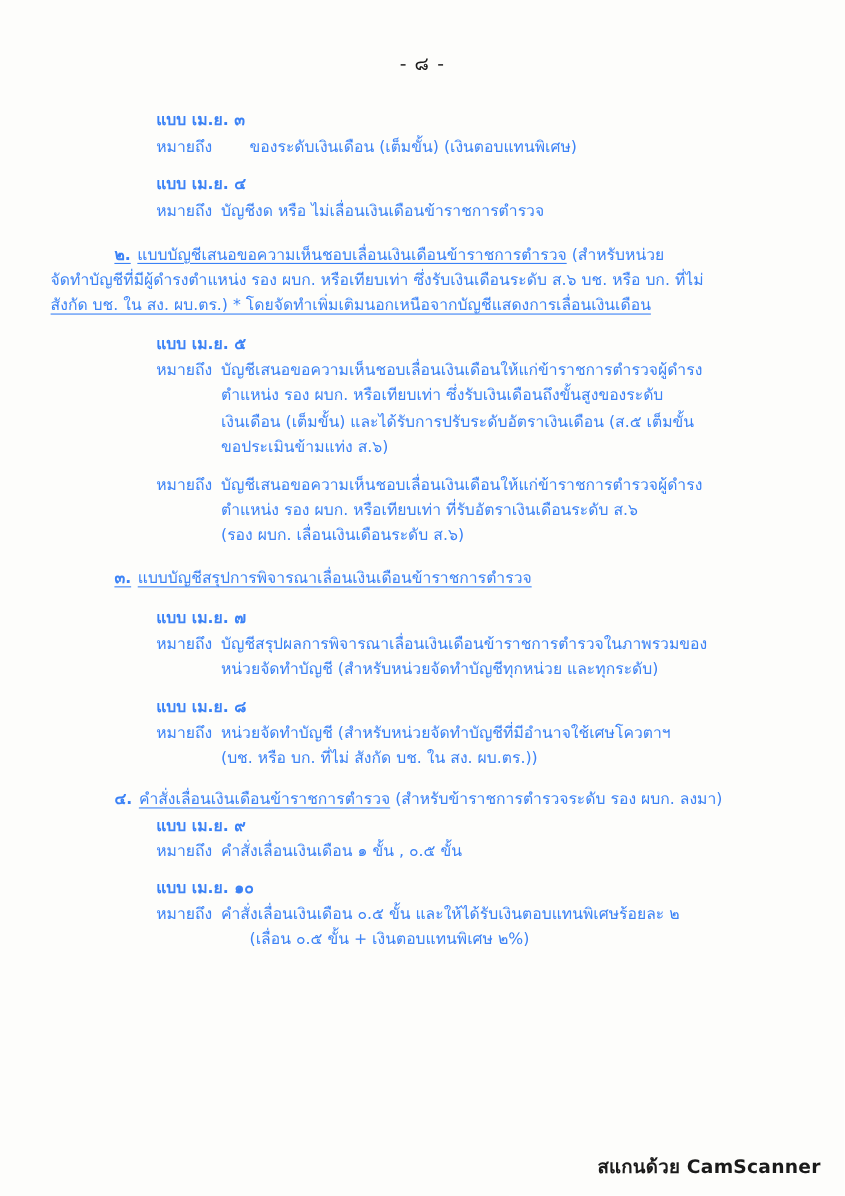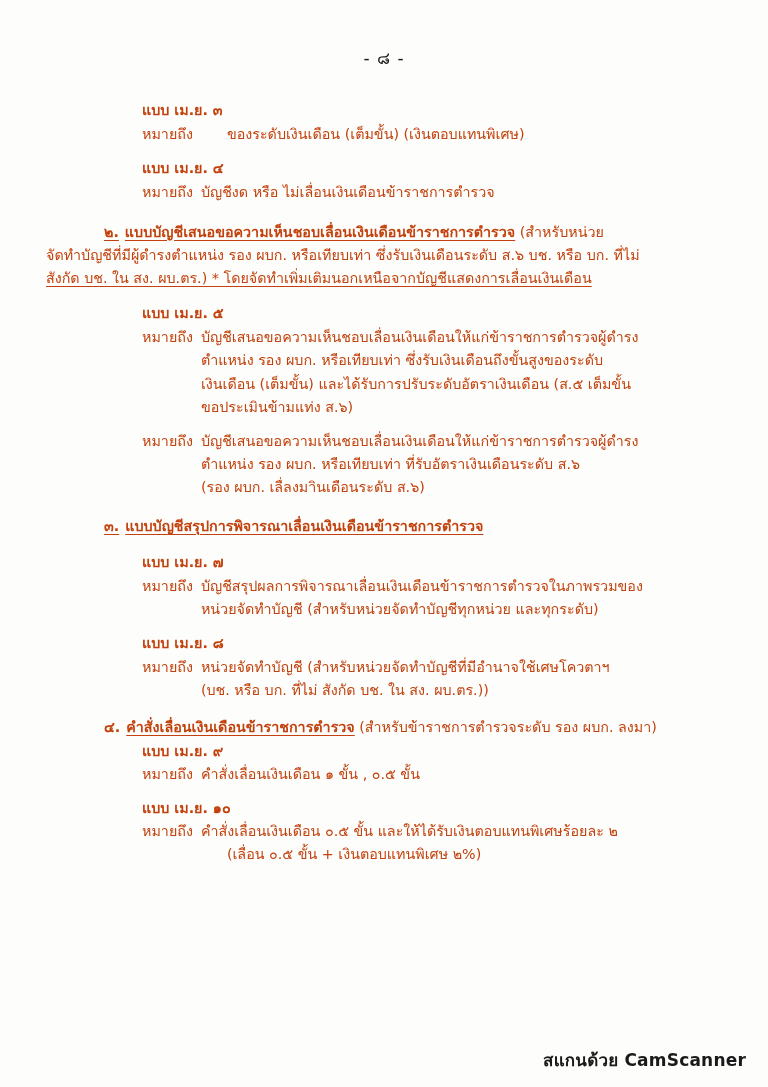--- a/index.html
+++ b/index.html
@@ -22,21 +22,21 @@
     text-align: center;
     font-size: 17px;
     letter-spacing: 1px;
     padding-top: 44px;
     color: #1a1a1a;
   }
   .content {
     padding: 28px 46px 0 46px;
     font-size: 14.3px;
     line-height: 1.62;
-    color: #c2410c;
+    color: #3b82f6;
   }
   .block {
     margin-bottom: 11px;
   }
   .form-head {
     font-weight: bold;
     margin-left: 96px;
     margin-bottom: 1px;
   }
   .form-head.tight {
@@ -58,21 +58,21 @@
     display: block;
   }
   .indent-1 {
     margin-left: 26px;
   }
   .section {
     margin-top: 16px;
     margin-bottom: 6px;
   }
   .section-head {
-    font-weight: bold;
+    font-weight: normal;
     text-decoration: underline;
     text-underline-offset: 3px;
   }
   .section-num {
     font-weight: bold;
     margin-right: 6px;
   }
   .section-note {
     font-weight: normal;
     text-decoration: none;
@@ -158,21 +158,21 @@
         </div>
       </div>
     </div>
 
     <div class="block">
       <div class="def-row">
         <div class="def-label">หมายถึง</div>
         <div class="def-body">
           <span class="l">บัญชีเสนอขอความเห็นชอบเลื่อนเงินเดือนให้แก่ข้าราชการตำรวจผู้ดำรง</span>
           <span class="l">ตำแหน่ง รอง ผบก. หรือเทียบเท่า ที่รับอัตราเงินเดือนระดับ ส.๖</span>
-          <span class="l">(รอง ผบก. เลื่ลงมาินเดือนระดับ ส.๖)</span>
+          <span class="l">(รอง ผบก. เลื่อนเงินเดือนระดับ ส.๖)</span>
         </div>
       </div>
     </div>
 
     <div class="section">
       <div>
         <span class="indent-first"></span><span class="section-num section-head">๓.</span><span class="section-head">แบบบัญชีสรุปการพิจารณาเลื่อนเงินเดือนข้าราชการตำรวจ</span>
       </div>
     </div>
 

